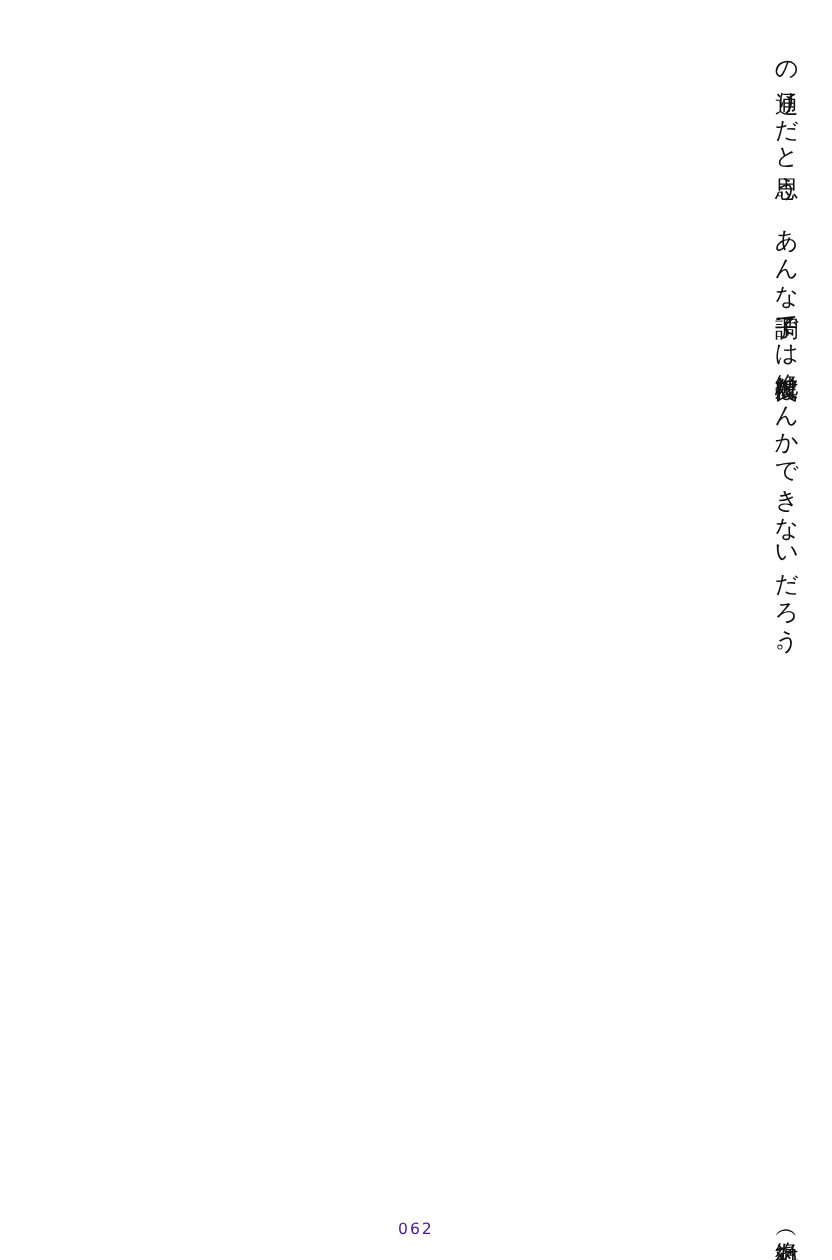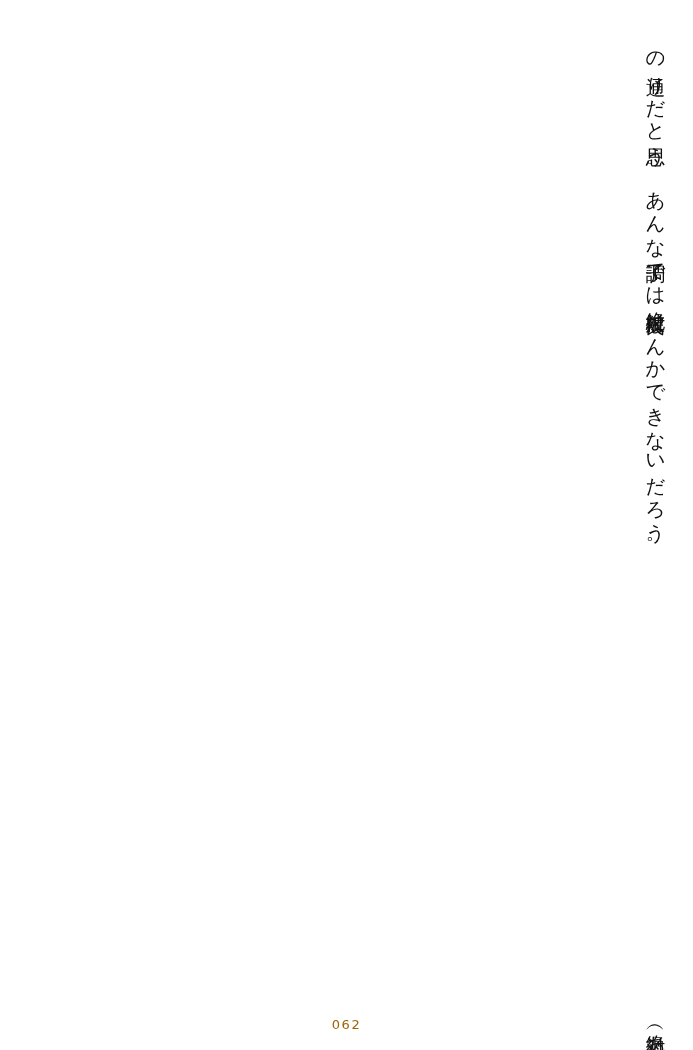--- a/index.html
+++ b/index.html
@@ -55,21 +55,21 @@
   }
   .page-number {
     position: absolute;
     bottom: 18px;
     left: 0;
     right: 0;
     text-align: center;
     font-family: "DejaVu Sans", sans-serif;
     font-size: 13px;
     letter-spacing: 0.12em;
-    color: #a16207;
+    color: #4c1d95;
   }
 </style>
 </head>
 <body>
 
 <div class="page">
 
   <div class="text-block">
     <div class="line">の通りだと思う。あんな調子では絶対彼氏なんかできないだろう。</div>
     <div class="line indent">（絶対あの子はお嫁にしない！）</div>

